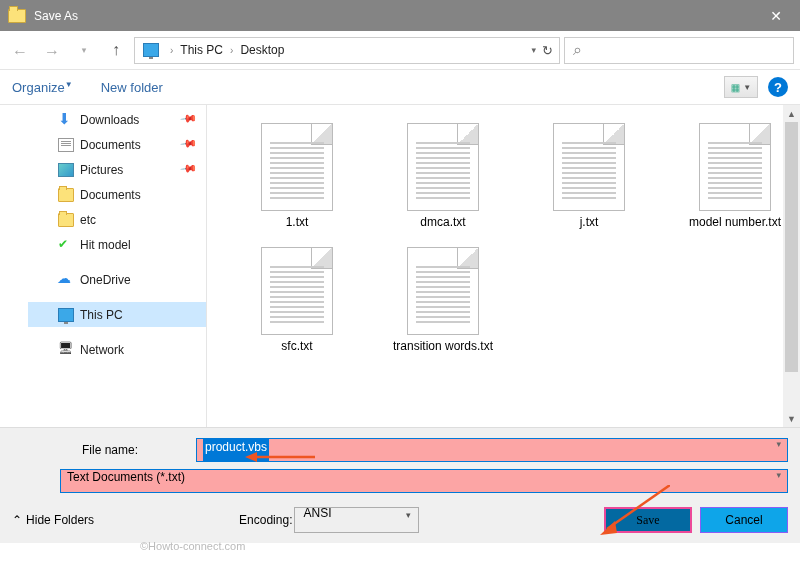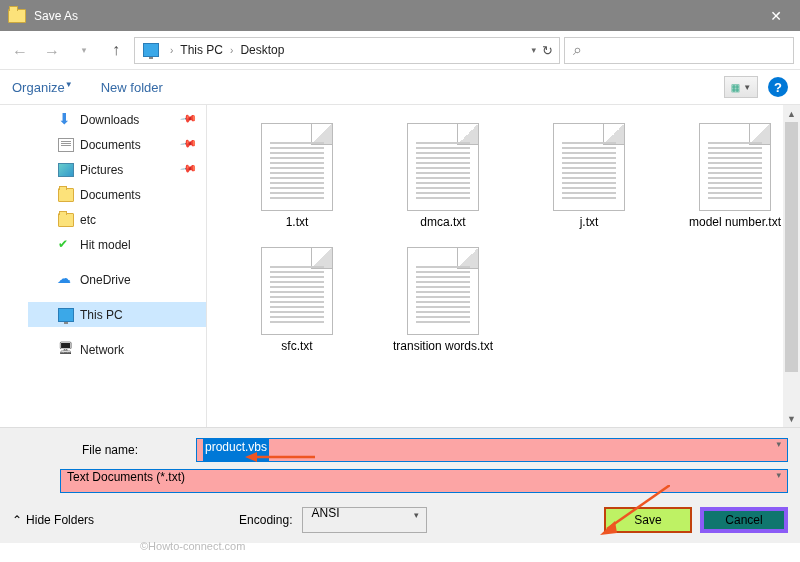--- a/index.html
+++ b/index.html
@@ -67,26 +67,26 @@
 .fieldrow { display: flex; align-items: center; margin-bottom: 7px; }
 .fieldlabel { width: 136px; text-align: right; font-size: 12px; padding-right: 10px; }
 .fieldinput { flex: 1; height: 24px; border: 1px solid #0078d7; background: #fca5a5; display: flex; padding: 0 6px; position: relative; margin-left: 48px; }
 .fieldinput .sel { background: #0078d7; color: #fff; font-size: 12px; padding: 1px 2px; }
 .fieldinput.combo { border: 1px solid #0078d7; }
 .fieldinput .dd { margin-left: auto; color: #666; font-size: 9px; }
 .fieldval { font-size: 12px; }
 
 .btnrow { display: flex; align-items: center; margin-top: 14px; }
 .hidefolders { display: flex; align-items: center; gap: 4px; font-size: 12px; cursor: pointer; }
-.enc-label { font-size: 12px; margin-left: 145px; margin-right: 10px; }
+.enc-label { font-size: 12px; margin-left: 145px; margin-right: 2px; }
 .enc-combo { width: 125px; height: 24px; border: 1px solid #adadad; background: #efefef; display: flex; align-items: flex-end; padding: 12px 8px; font-size: 12px; }
 .enc-combo .dd { margin-left: auto; font-size: 9px; color: #555; }
 .btns { margin-left: auto; display: flex; gap: 8px; }
-.btn { width: 88px; height: 26px; border: 4px solid #8b5cf6; background: #0f766e; font-size: 12px; display: flex; align-items: center; justify-content: center; cursor: pointer; }
-.btn.primary { border: 2px solid #c2410c; background: #bef264; }
+.btn { width: 88px; height: 26px; border: 1px solid #8b5cf6; background: #0ea5e9; font-size: 12px; display: flex; align-items: center; justify-content: center; cursor: pointer; }
+.btn.primary { border: 2px solid #ec4899; background: #0369a1; font-family: Liberation Serif, serif; }
 
 .arrow-red { position: absolute; pointer-events: none; }
 .arrow1 { left: 245px; top: 448px; width: 70px; height: 18px; }
 .arrow2 { left: 595px; top: 485px; width: 75px; height: 52px; }
 .watermark { position: absolute; left: 140px; bottom: 10px; font-size: 11px; color: #bbb; }
 </style>
 </head>
 <body>
 
 <div class="titlebar">

